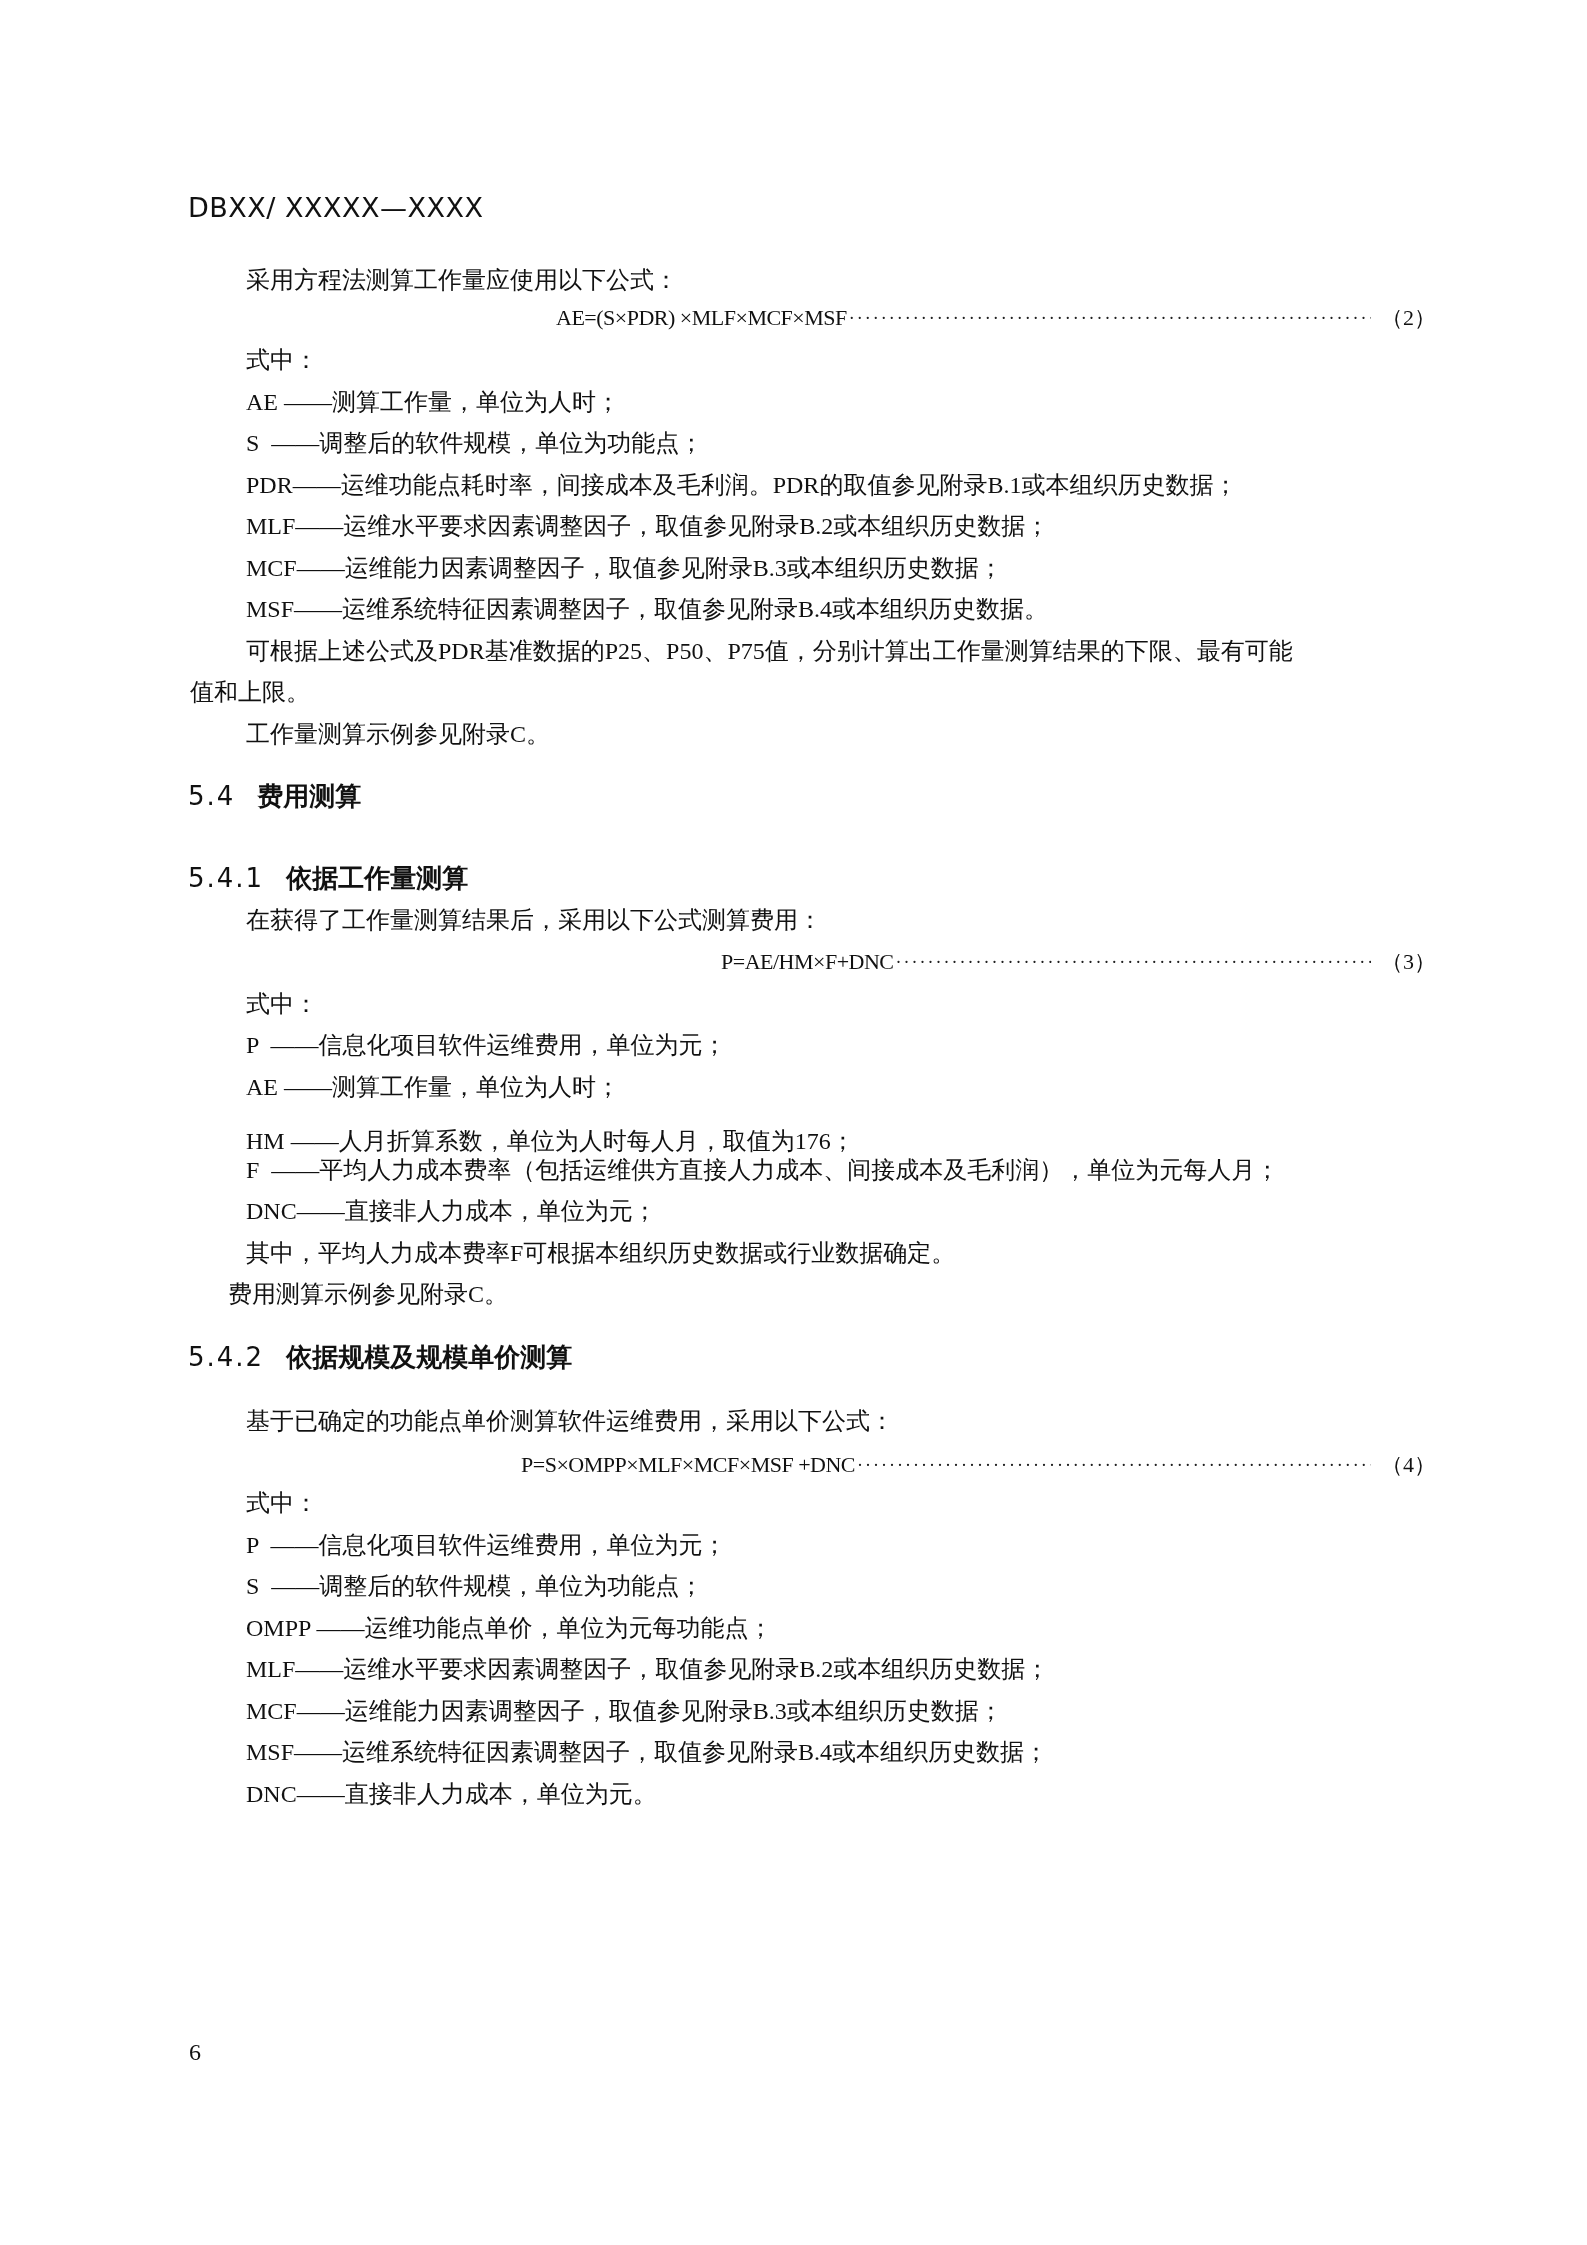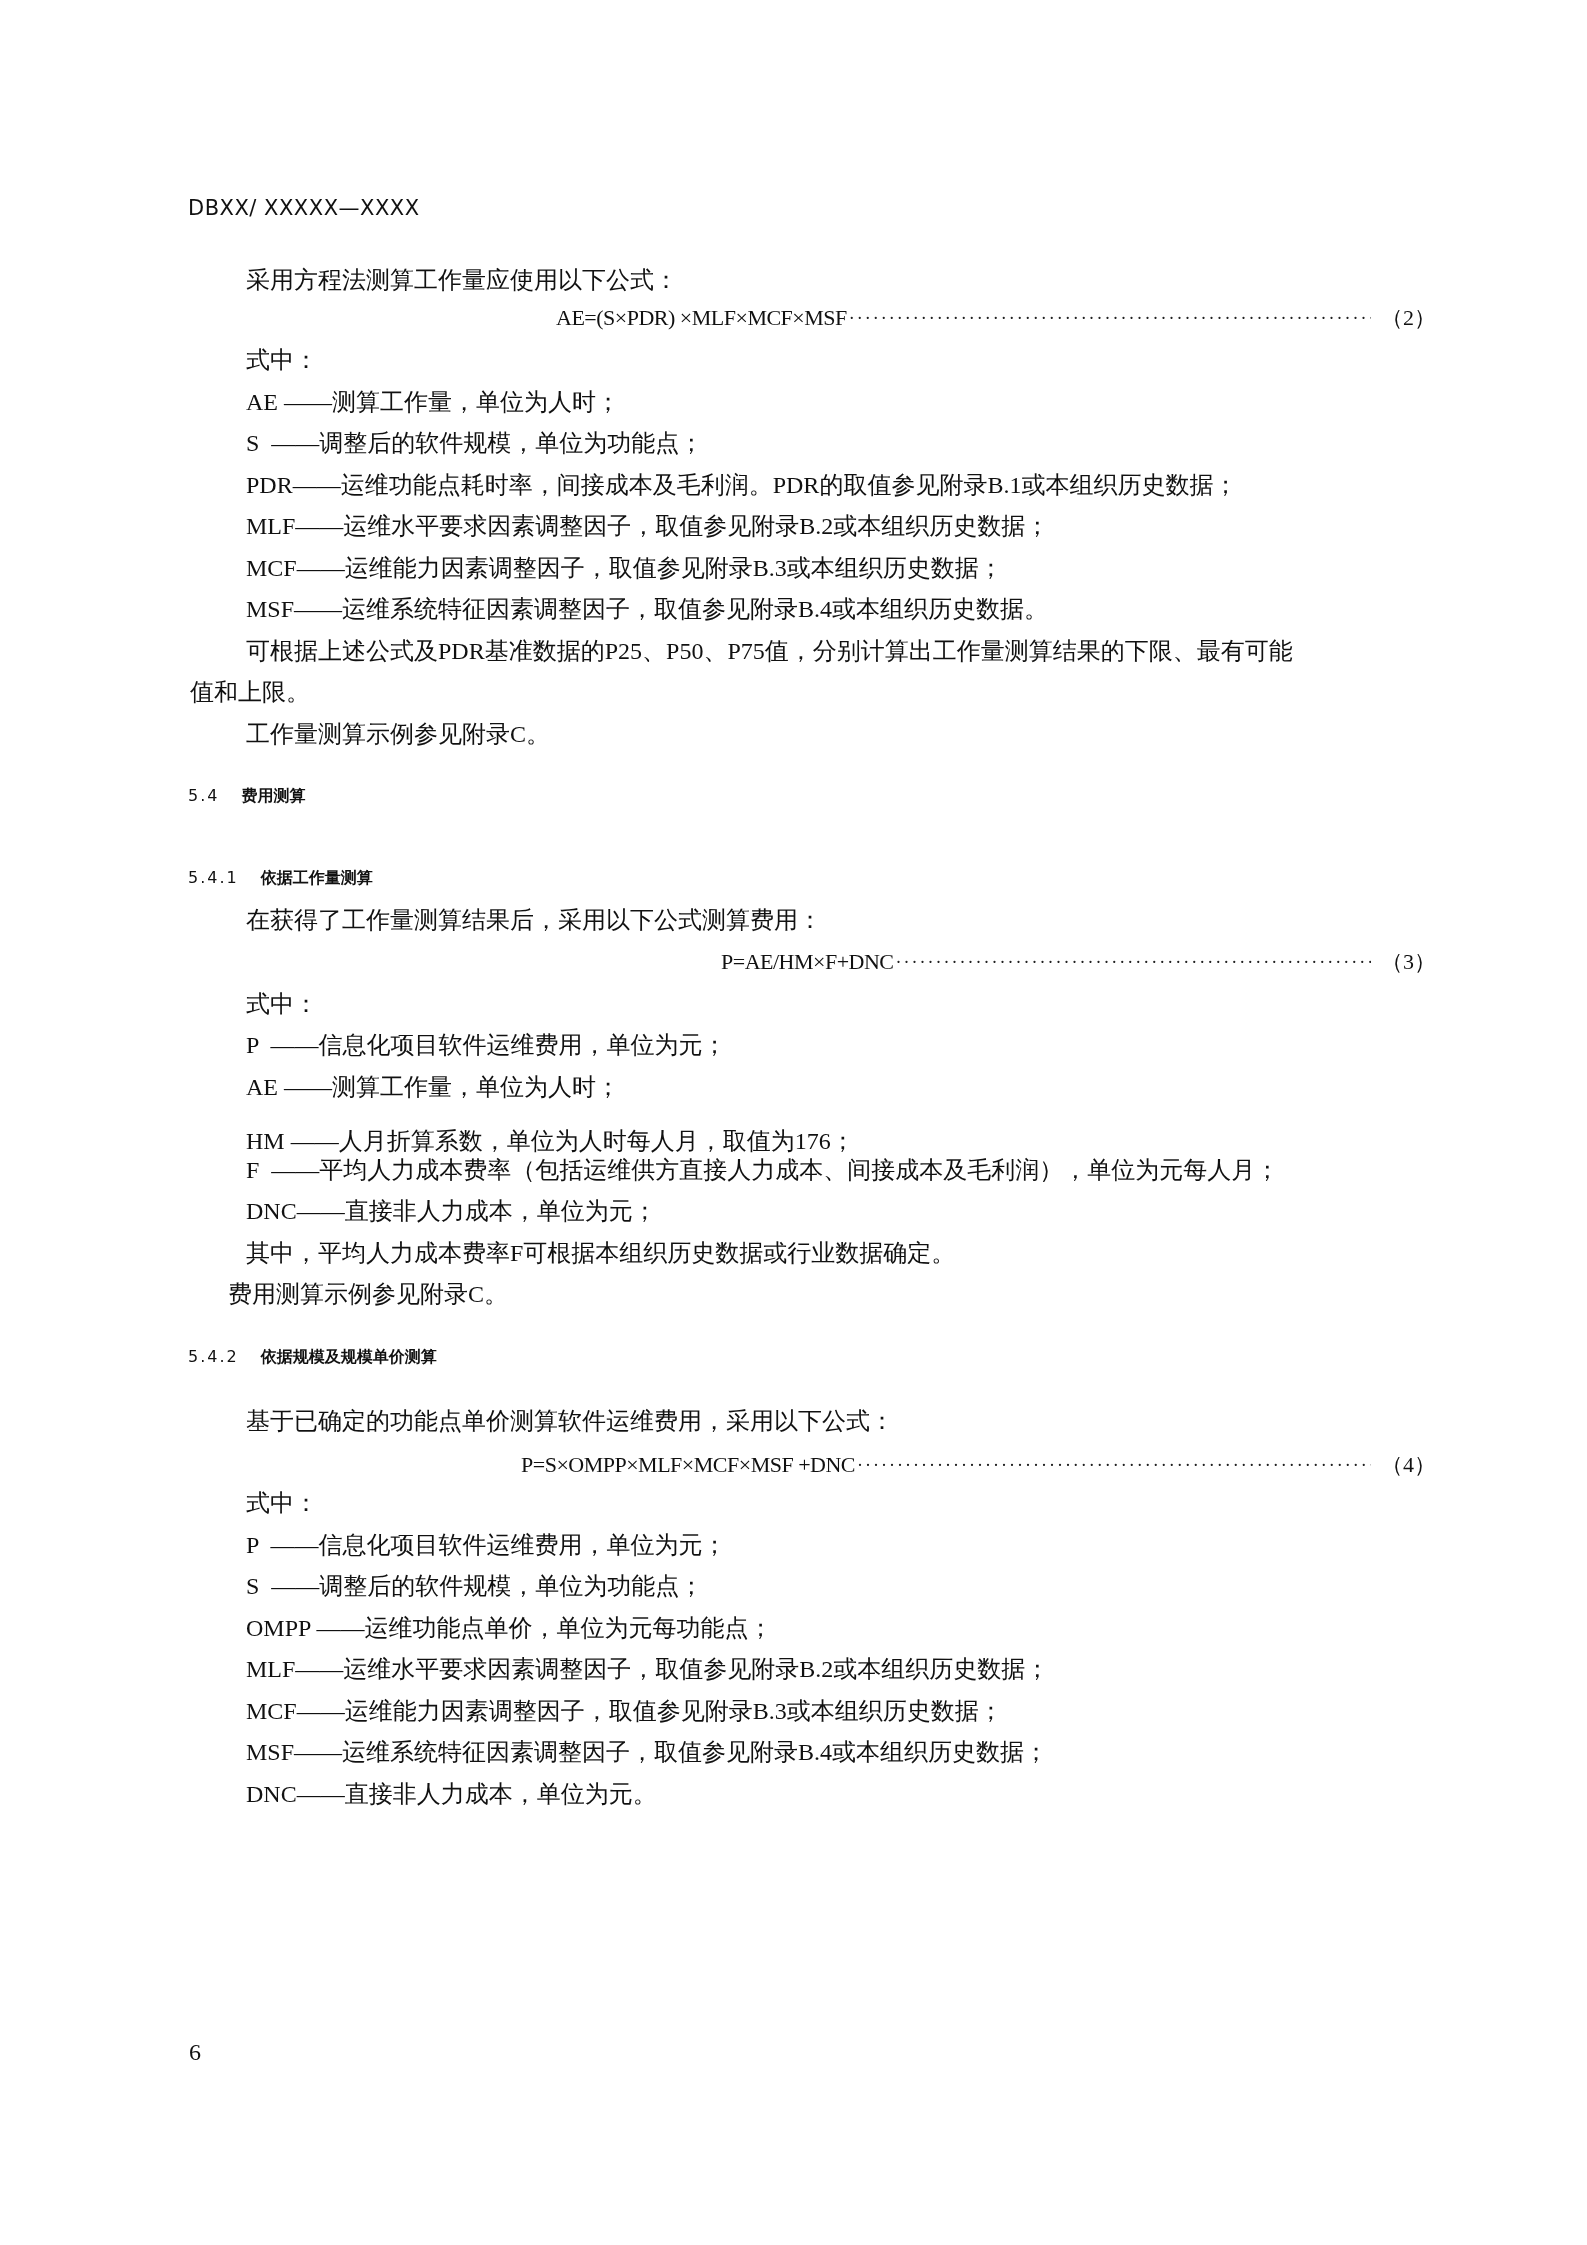--- a/index.html
+++ b/index.html
@@ -9,26 +9,26 @@
       position: absolute;
       white-space: nowrap;
       color: #111111;
       font-family: "Liberation Serif", "DejaVu Serif", serif;
       font-size: 24px;
       line-height: 30px;
       height: 30px;
     }
     .hdr {
       font-family: "DejaVu Sans", "Liberation Sans", sans-serif;
-      font-size: 21px;
+      font-size: 27px;
       letter-spacing: 0.5px;
     }
     .heading {
       font-family: "DejaVu Sans", "Liberation Sans", sans-serif;
-      font-size: 16px;
+      font-size: 26px;
       font-weight: bold;
     }
     .heading .num { display: inline-block; margin-right: 22px; font-weight: normal; letter-spacing: 2px; }
     .formula { display: flex; align-items: center; }
     .formula .expr { font-family: "Liberation Serif", serif; font-size: 22px; letter-spacing: -0.5px; }
     .formula .leader {
       flex: 1 1 auto;
       overflow: hidden;
       font-size: 18px;
       letter-spacing: 2px;

